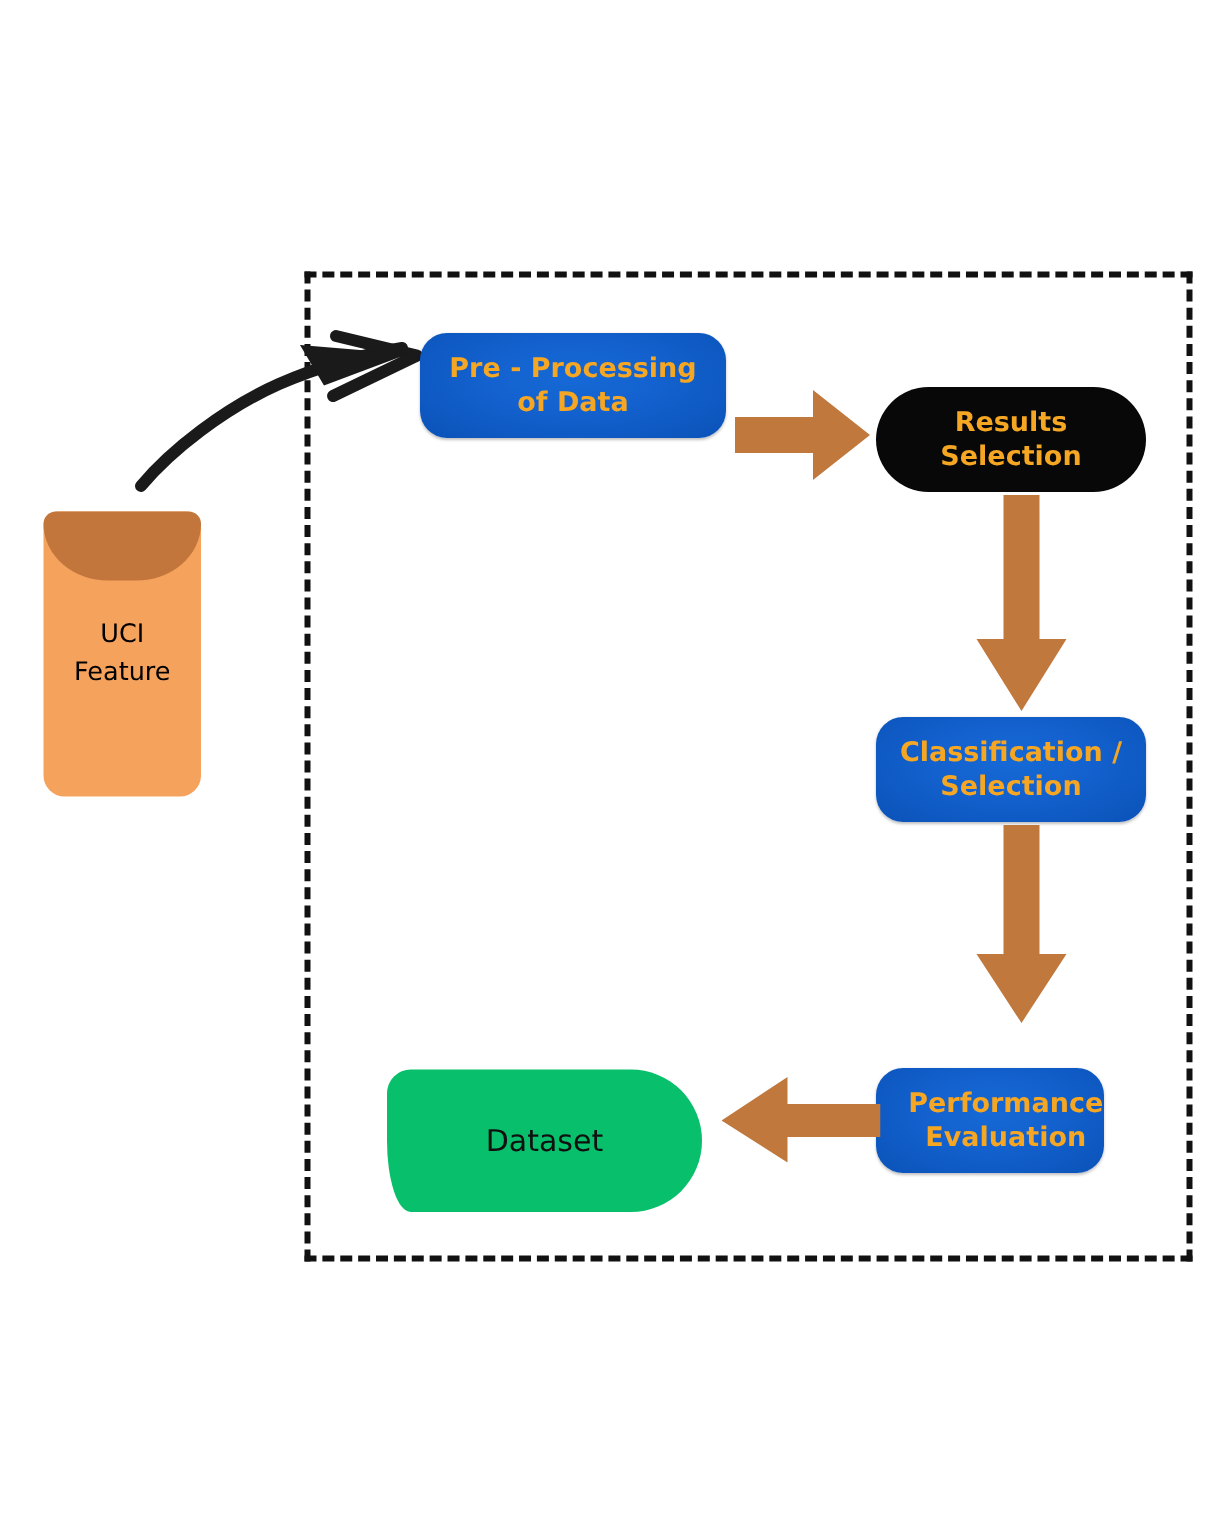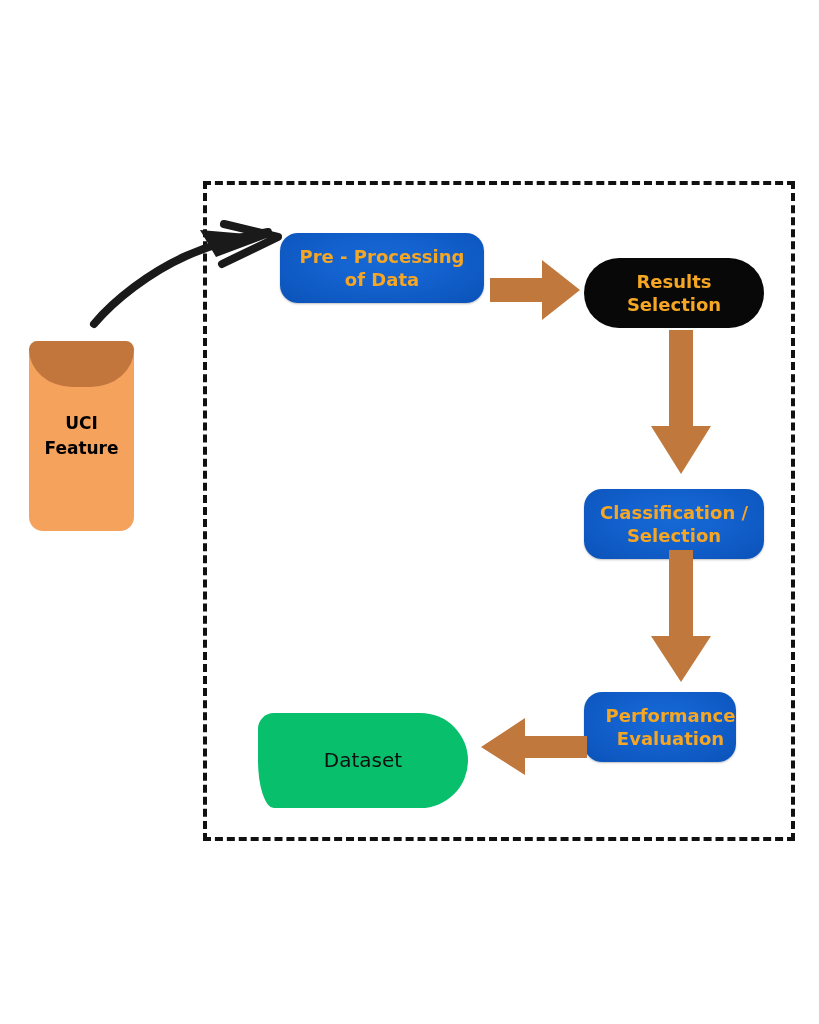--- a/index.html
+++ b/index.html
@@ -60,21 +60,21 @@
     position: absolute;
     left: 0;
     top: 0;
     width: 100%;
     height: 100%;
     display: flex;
     flex-direction: column;
     align-items: center;
     justify-content: center;
     color: #000000;
-    font-weight: bold;
+    font-weight: normal;
     font-size: 17px;
     line-height: 1.45;
     text-align: center;
   }
 
   
   .node {
     position: absolute;
     display: flex;
     align-items: center;
@@ -84,40 +84,39 @@
     line-height: 1.28;
     box-sizing: border-box;
     white-space: pre-line;
   }
   .node.blue {
     background: radial-gradient(ellipse at 50% 42%, #1569D6 0%, #1361CE 42%, #0A52B8 100%);
     color: #F5A623;
     border-radius: 18px;
     font-size: 18px;
     box-shadow: 0 1px 2px rgba(0,0,0,0.25);
-    margin-top: 11px;
   }
   .node.black {
     background: #080808;
     color: #F5A623;
     border-radius: 40px;
     font-size: 18px;
   }
   .node.green {
     background: #08BF6B;
     color: #101010;
     font-weight: normal;
     font-size: 20px;
     border-radius: 14px 48px 48px 48px / 14px 48px 48px 48px;
   }
 
   #node-preprocessing { left: 280px; top: 222px; width: 204px; height: 70px; }
   #node-feature       { left: 584px; top: 258px; width: 180px; height: 70px; border-radius: 35px; }
   #node-classify      { left: 584px; top: 478px; width: 180px; height: 70px; }
-  #node-performance   { left: 584px; top: 681px; width: 152px; height: 70px; padding-left: 21px; }
+  #node-performance   { left: 584px; top: 712px; width: 152px; height: 70px; padding-left: 21px; }
   #node-results       { left: 258px; top: 713px; width: 210px; height: 95px;
                         border-radius: 16px 48px 48px 16px / 16px 48px 48px 48px; }
 
   
   .arrow { position: absolute; }
   .arrow svg { display: block; }
 
   #arrow-pre-to-feature { left: 490px; top: 258px; }
   #arrow-feature-to-classify { left: 650px; top: 330px; }
   #arrow-classify-to-performance { left: 650px; top: 550px; }

